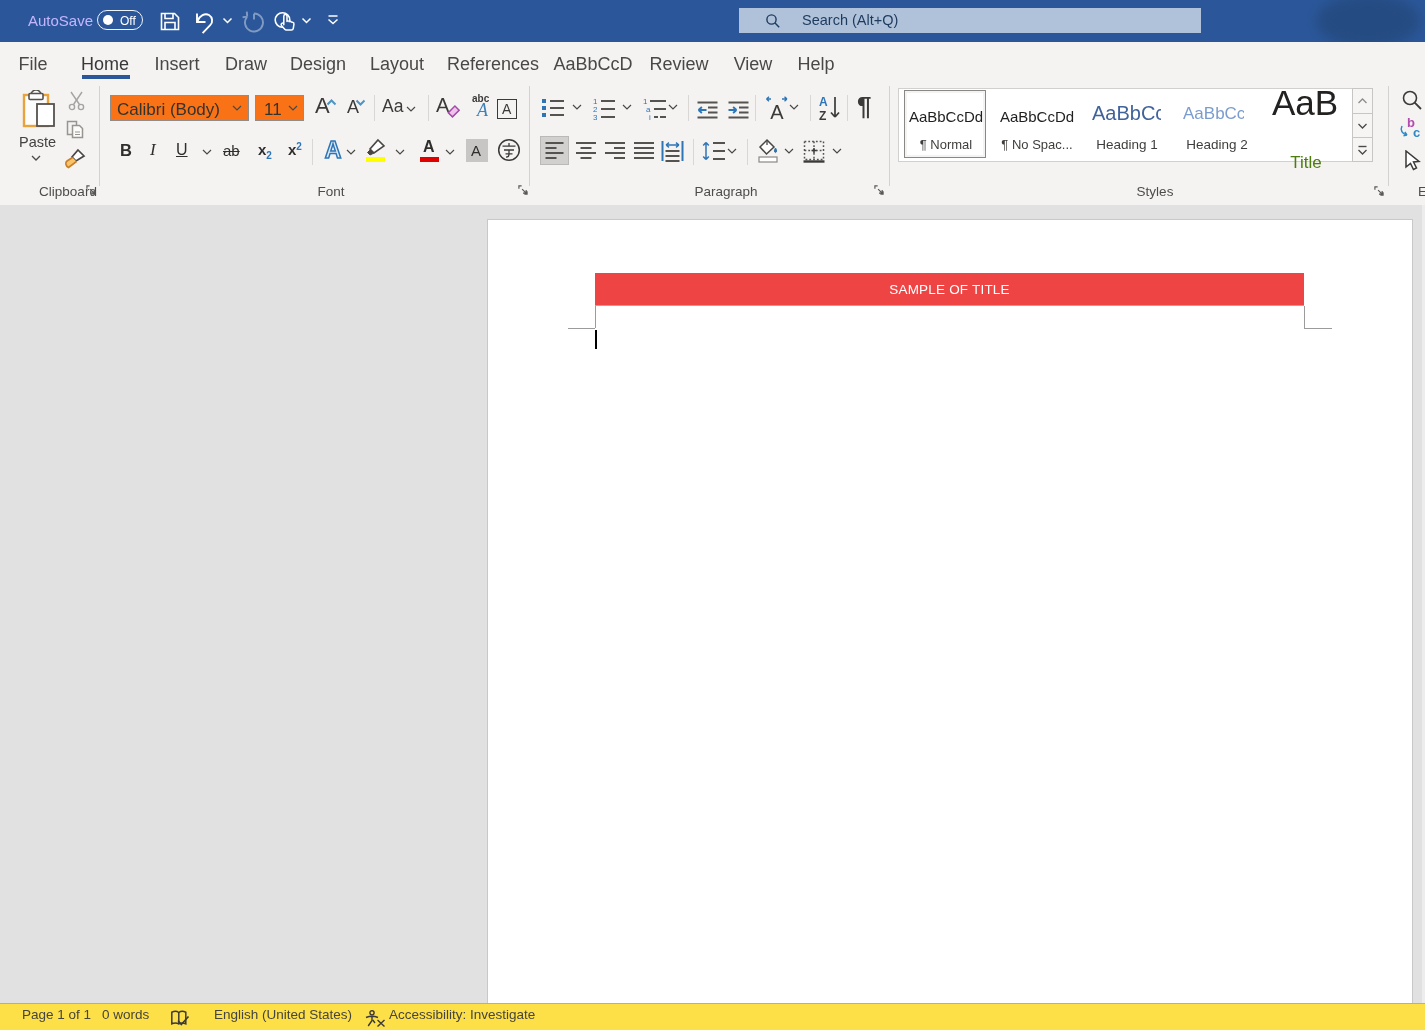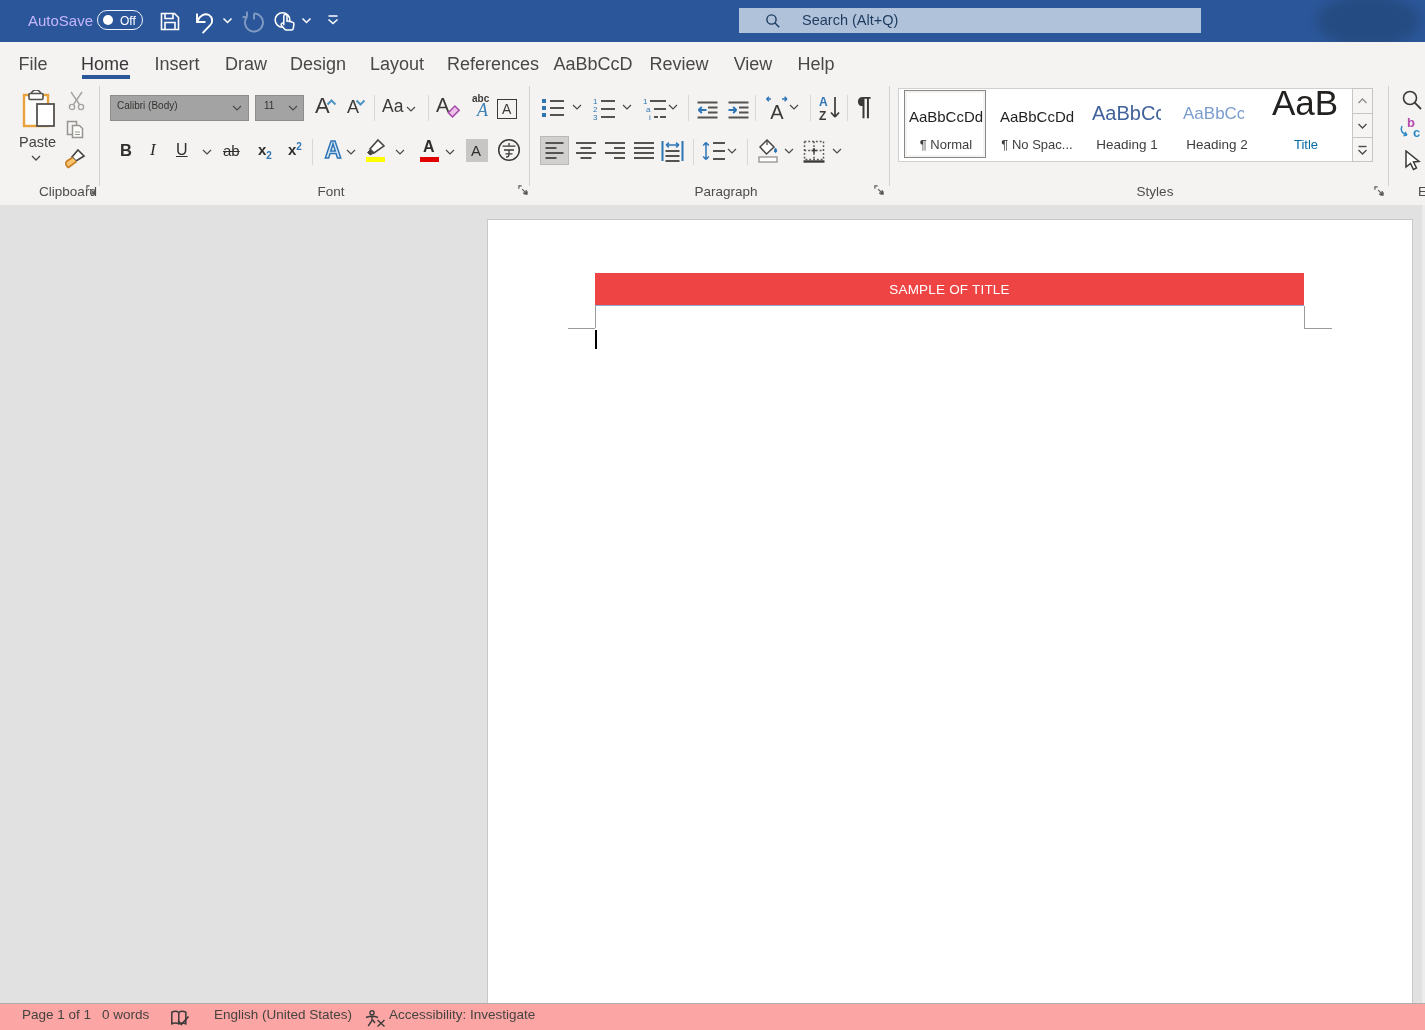--- a/index.html
+++ b/index.html
@@ -24,34 +24,34 @@
   .tab { position:absolute; top:12px; transform:translateX(-50%); font-size:18px; color:#494847; white-space:nowrap;text-align:right; }
   .tab.sel { color:#38383a; font-weight:normal; }
   #homeline { position:absolute; left:82px; top:33px; width:48px; height:3.5px; background:#2b579a; }
 
   
   #ribbon { position:absolute; left:0; top:83px; width:1425px; height:122px; background:#f4f3f2; }
   .gsep { position:absolute; top:3px; height:100px; width:1px; background:#d4d2d0; }
   .glabel { position:absolute; top:101px; transform:translateX(-50%); font-size:13.5px; color:#4e4c4a;margin-left:28px; }
   .launch { position:absolute; width:10px; height:10px; }
   .rsep { position:absolute; width:1px; height:26px; background:#d9d7d5; }
-  .combo { position:absolute; background:#a3a3a3; border:1px solid #8f8d8b; color:#33322f; font-size:10px; }
+  .combo { position:absolute; background:#f97316; border:1px solid #8f8d8b; color:#33322f; font-size:17px; }
   .itxt { position:absolute; color:#3b3a39; }
 
   
   #canvas { position:absolute; left:0; top:205px; width:1425px; height:798px; background:#e1e1e1; }
   #page { position:absolute; left:487px; top:14px; width:926px; height:784px; background:#ffffff; border:1px solid #c8c8c8; border-bottom:none; }
   #scrollrail { position:absolute; left:1422px; top:205px; width:3px; height:798px; background:#ededed; }
   #bluebar { position:absolute; left:595px; top:273px; width:709px; height:33px; background:#ef4444; border-bottom:1px solid #93aad2; }
   #bluebar span { display:block; text-align:center; color:#ffffff; font-size:13.5px; margin-top:9px; letter-spacing:.2px; }
   .cropline { position:absolute; background:#9b9b9b; }
   #cursor { position:absolute; left:595px; top:330px; width:1.6px; height:19px; background:#000; }
 
   
-  #statusbar { position:absolute; left:0; top:1003px; width:1425px; height:27px; background:#fca5a5; border-top:1px solid #b0aeac; }
+  #statusbar { position:absolute; left:0; top:1003px; width:1425px; height:27px; background:#fde047; border-top:1px solid #b0aeac; }
   #statusbar .s { position:absolute; top:3px; font-size:13.5px; color:#45443f; white-space:nowrap; }
 </style>
 </head>
 <body>
 <div id="app">
 
   <div id="titlebar">
     <div id="avatarblob"></div>
     <span id="autosave" class="txt">AutoSave</span>
     <div id="toggle">
@@ -369,21 +369,21 @@
     <div class="abs" style="left:904px;top:7px;width:82px;height:68px;border:1px solid #8a8886;outline:2px solid #f4f3f2;outline-offset:-3px"></div>
     <span class="itxt" style="left:946px;top:25px;transform:translateX(-50%);font-size:15px;color:#201f1e;white-space:nowrap">AaBbCcDd</span>
     <span class="itxt" style="left:946px;top:54px;transform:translateX(-50%);font-size:13px;color:#3f3e3c;white-space:nowrap">¶ Normal</span>
     <span class="itxt" style="left:1037px;top:25px;transform:translateX(-50%);font-size:15px;color:#201f1e;white-space:nowrap">AaBbCcDd</span>
     <span class="itxt" style="left:1037px;top:54px;transform:translateX(-50%);font-size:13px;color:#3f3e3c;white-space:nowrap">¶ No Spac...</span>
     <div class="abs" style="left:1092px;top:19px;width:69px;overflow:hidden;font-size:20px;color:#41639b;white-space:nowrap">AaBbCc</div>
     <span class="itxt" style="left:1127px;top:54px;transform:translateX(-50%);font-size:13.5px;color:#3f3e3c;white-space:nowrap">Heading 1</span>
     <div class="abs" style="left:1183px;top:21px;width:61px;overflow:hidden;font-size:17px;color:#7b9cce;white-space:nowrap">AaBbCcD</div>
     <span class="itxt" style="left:1217px;top:54px;transform:translateX(-50%);font-size:13.5px;color:#3f3e3c;white-space:nowrap">Heading 2</span>
     <span class="itxt" style="left:1305px;top:0px;transform:translateX(-50%);font-size:35px;font-weight:300;color:#232221;white-space:nowrap">AaB</span>
-    <span class="itxt" style="left:1306px;top:54px;transform:translateX(-50%);font-size:13px;color:#0369a1;white-space:nowrap">Title</span>
+    <span class="itxt" style="left:1306px;top:70px;transform:translateX(-50%);font-size:17px;color:#4d7c0f;white-space:nowrap">Title</span>
     <span class="glabel" style="left:1127px">Styles</span>
     <svg class="abs launch" style="left:1374px;top:103px" width="11" height="11" viewBox="0 0 11 11">
       <path d="M1 4 V1 H4 M10 7 v3 h-3 M4.5 4.5 L9 9 M9 5.5 V9 H5.5" fill="none" stroke="#5a5856" stroke-width="1.3"></path>
     </svg>
 
     <svg class="abs" style="left:1401px;top:6px" width="22" height="22" viewBox="0 0 22 22">
       <circle cx="9" cy="9" r="6.5" fill="none" stroke="#3b3a39" stroke-width="1.6"></circle>
       <path d="M13.7 13.7 L20 20" stroke="#3b3a39" stroke-width="1.8"></path>
     </svg>
     <svg class="abs" style="left:1399px;top:33px" width="24" height="24" viewBox="0 0 24 24">

